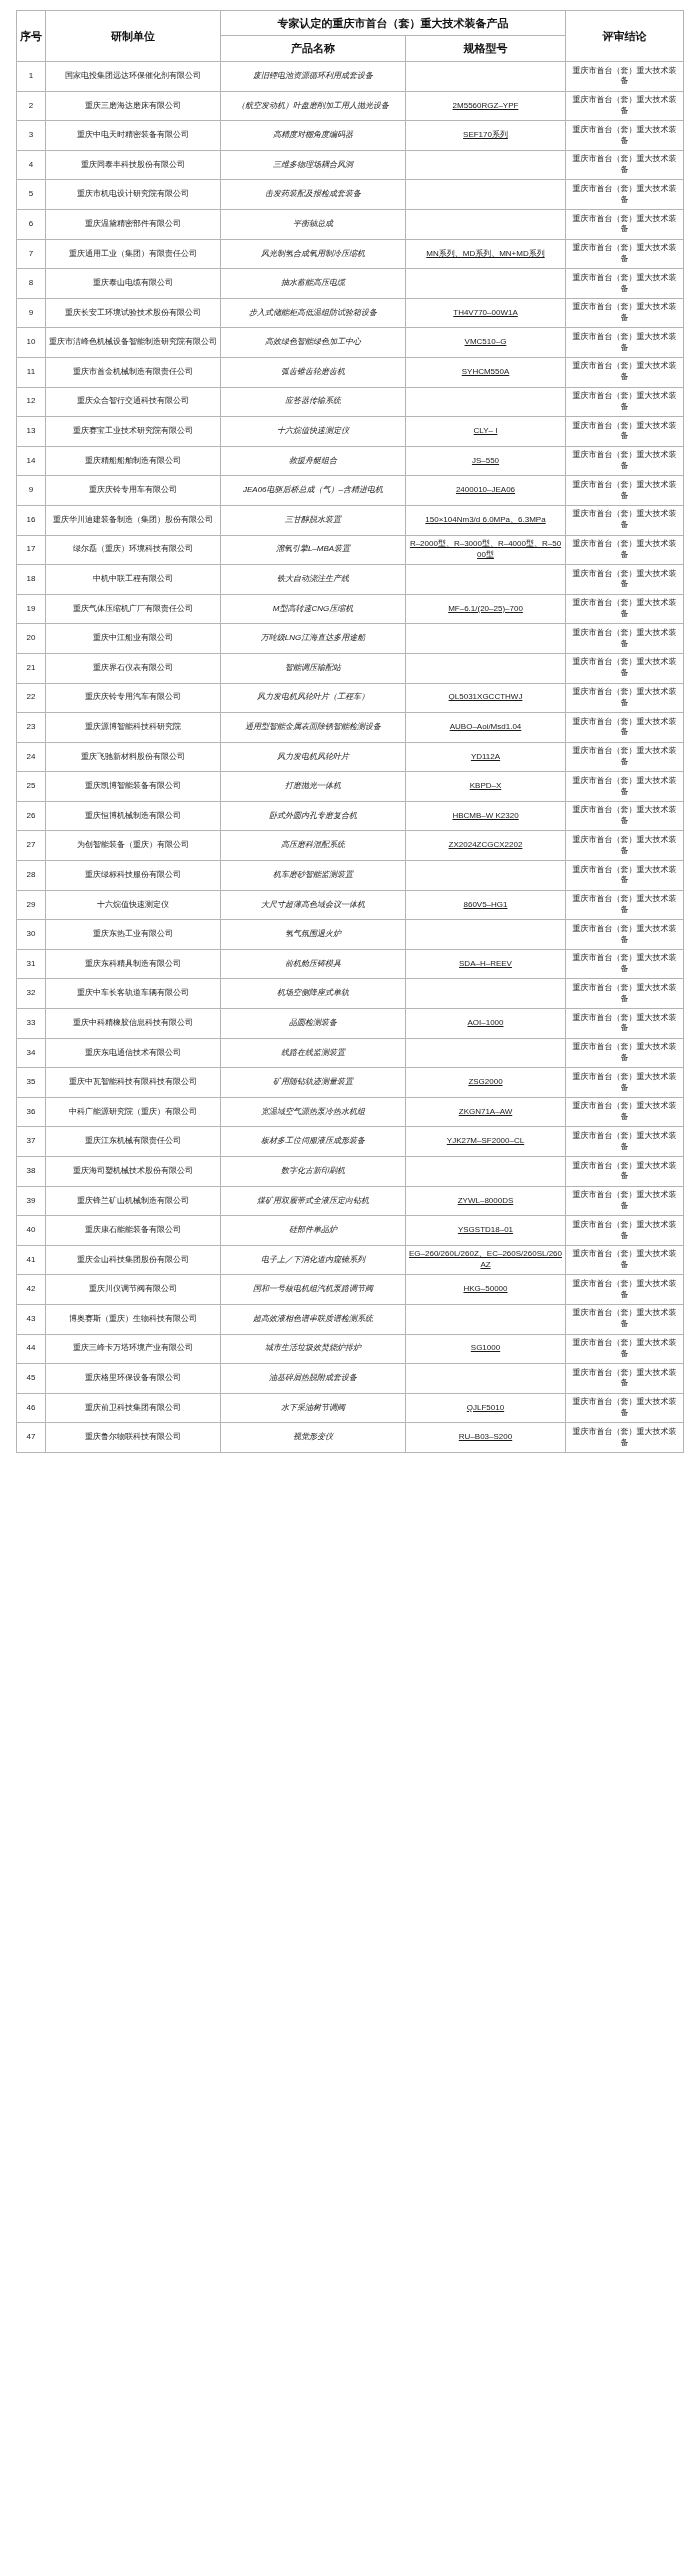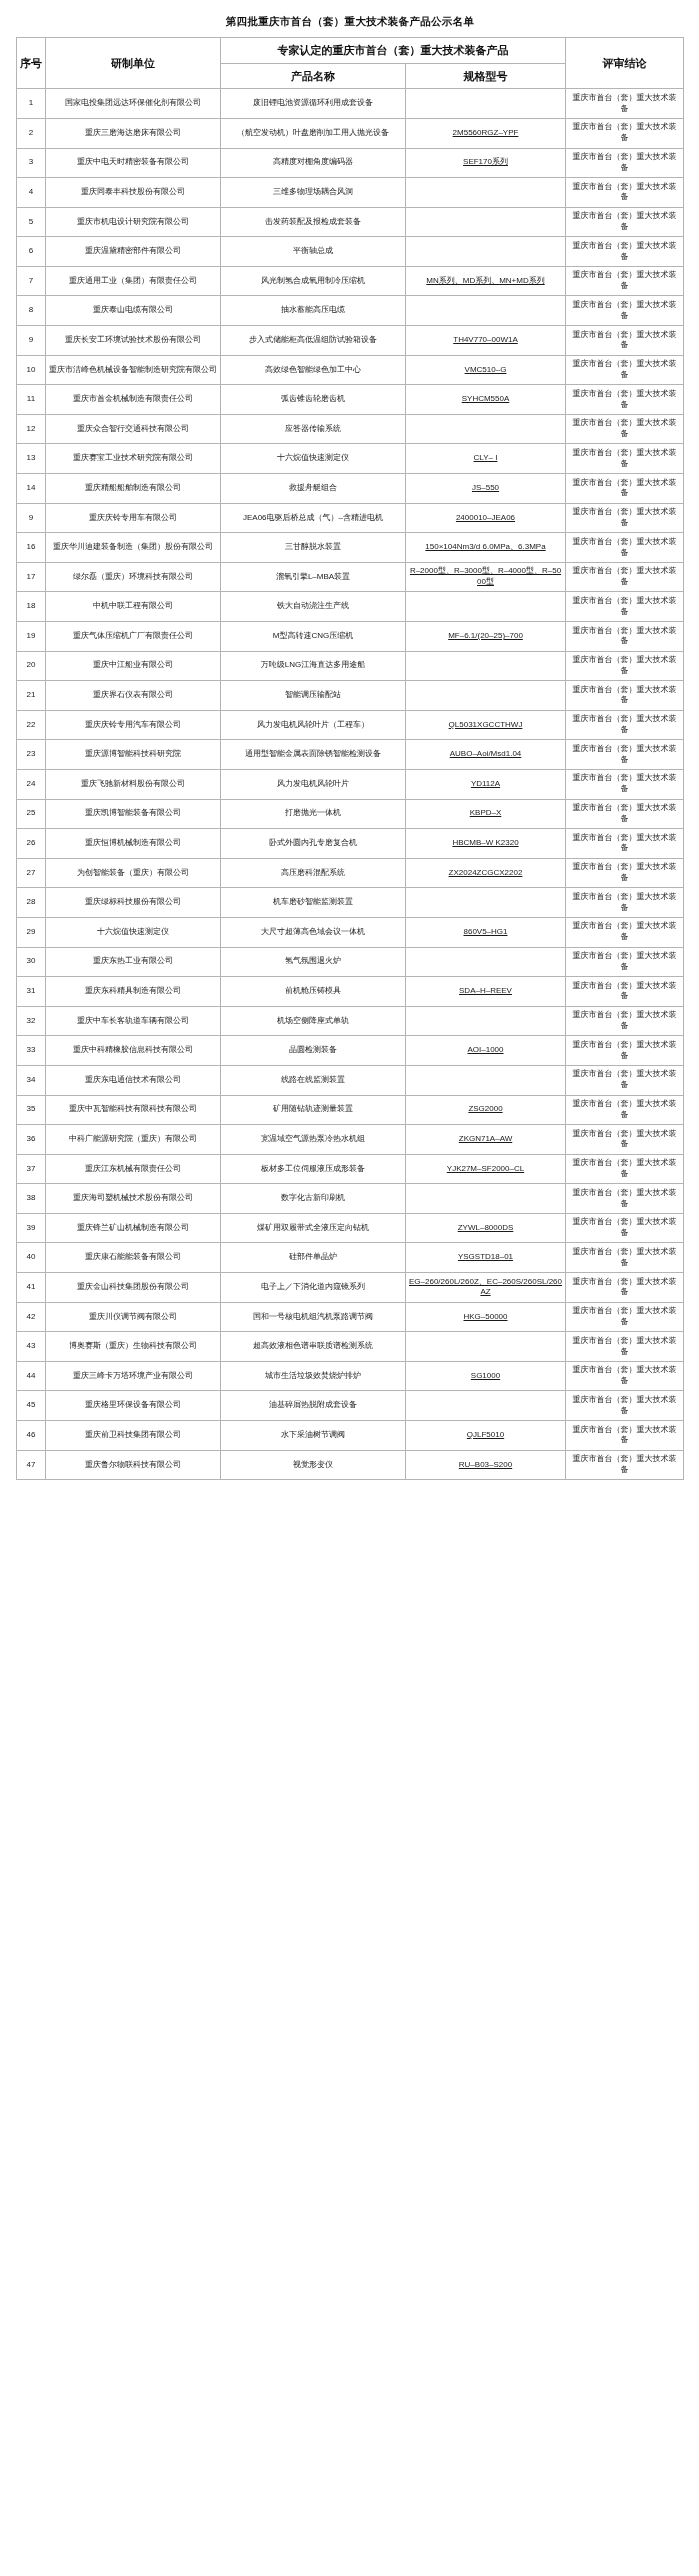--- a/index.html
+++ b/index.html
@@ -50,29 +50,28 @@
     padding: 4.9px 2.8px;
     color: #111;
   }
   col.c-index { width: 29px; }
   col.c-unit  { width: 175px; }
   col.c-name  { width: 185px; }
   col.c-model { width: 160px; }
   col.c-result{ width: 118px; }
   td.idx { font-size: 8.4px; }
   td.unit { text-align: center; }
-  td.name { text-align: center; }
+  td.name { text-align: center; font-style: italic; }
   td.model { text-align: center; text-decoration: underline; }
   td.result { text-align: center; }
 </style>
 </head>
 <body>
 
 <div class="page">
-  <div class="doc-title">第四批重庆市首台（套）重大技术装备产品公示名单</div>
 
   <table class="list">
     <colgroup>
       <col class="c-index">
       <col class="c-unit">
       <col class="c-name">
       <col class="c-model">
       <col class="c-result">
     </colgroup>
     <thead>

